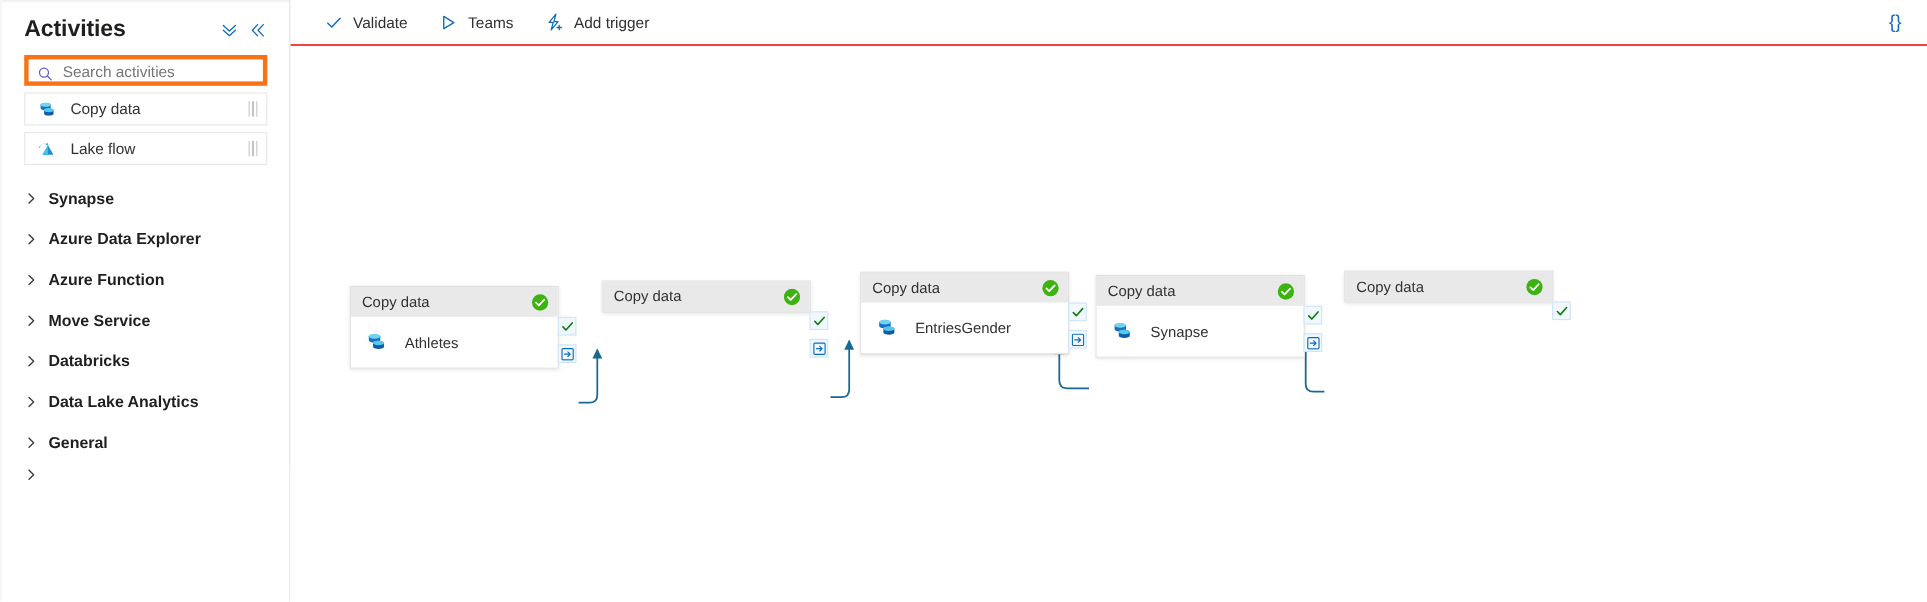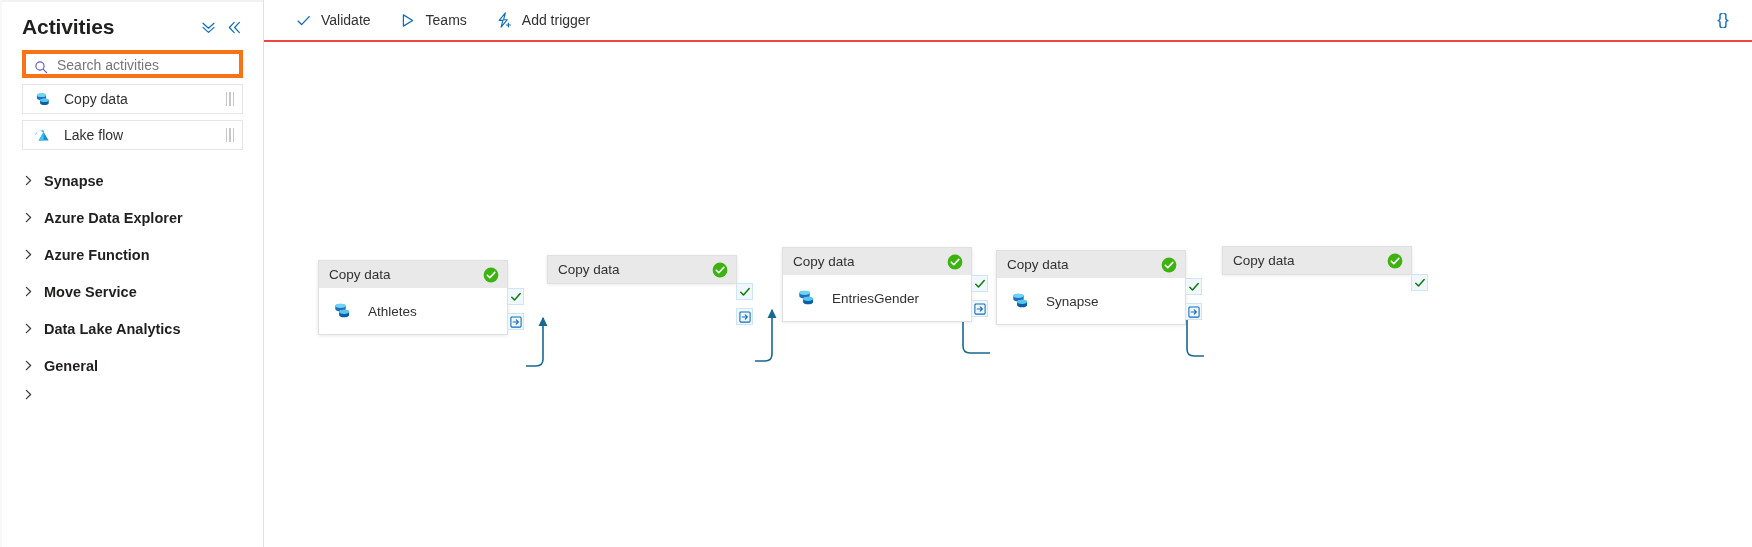--- a/index.html
+++ b/index.html
@@ -404,20 +404,28 @@
           </svg>
       </span>
       <span class="cat-label">Move Service</span>
     </div>
     <div class="cat-row">
       <span class="chev">
         <svg width="13" height="13" viewBox="0 0 13 13" fill="none">
             <path d="M4.4 2.4 L8.6 6.5 L4.4 10.6" stroke="#3b3a39" stroke-width="1.25" fill="none" stroke-linecap="round" stroke-linejoin="round"></path>
           </svg>
       </span>
+      <span class="cat-label">Databricks</span>
+    </div>
+    <div class="cat-row">
+      <span class="chev">
+        <svg width="13" height="13" viewBox="0 0 13 13" fill="none">
+            <path d="M4.4 2.4 L8.6 6.5 L4.4 10.6" stroke="#3b3a39" stroke-width="1.25" fill="none" stroke-linecap="round" stroke-linejoin="round"></path>
+          </svg>
+      </span>
       <span class="cat-label">Data Lake Analytics</span>
     </div>
     <div class="cat-row">
       <span class="chev">
         <svg width="13" height="13" viewBox="0 0 13 13" fill="none">
             <path d="M4.4 2.4 L8.6 6.5 L4.4 10.6" stroke="#3b3a39" stroke-width="1.25" fill="none" stroke-linecap="round" stroke-linejoin="round"></path>
           </svg>
       </span>
       <span class="cat-label">General</span>
     </div>

